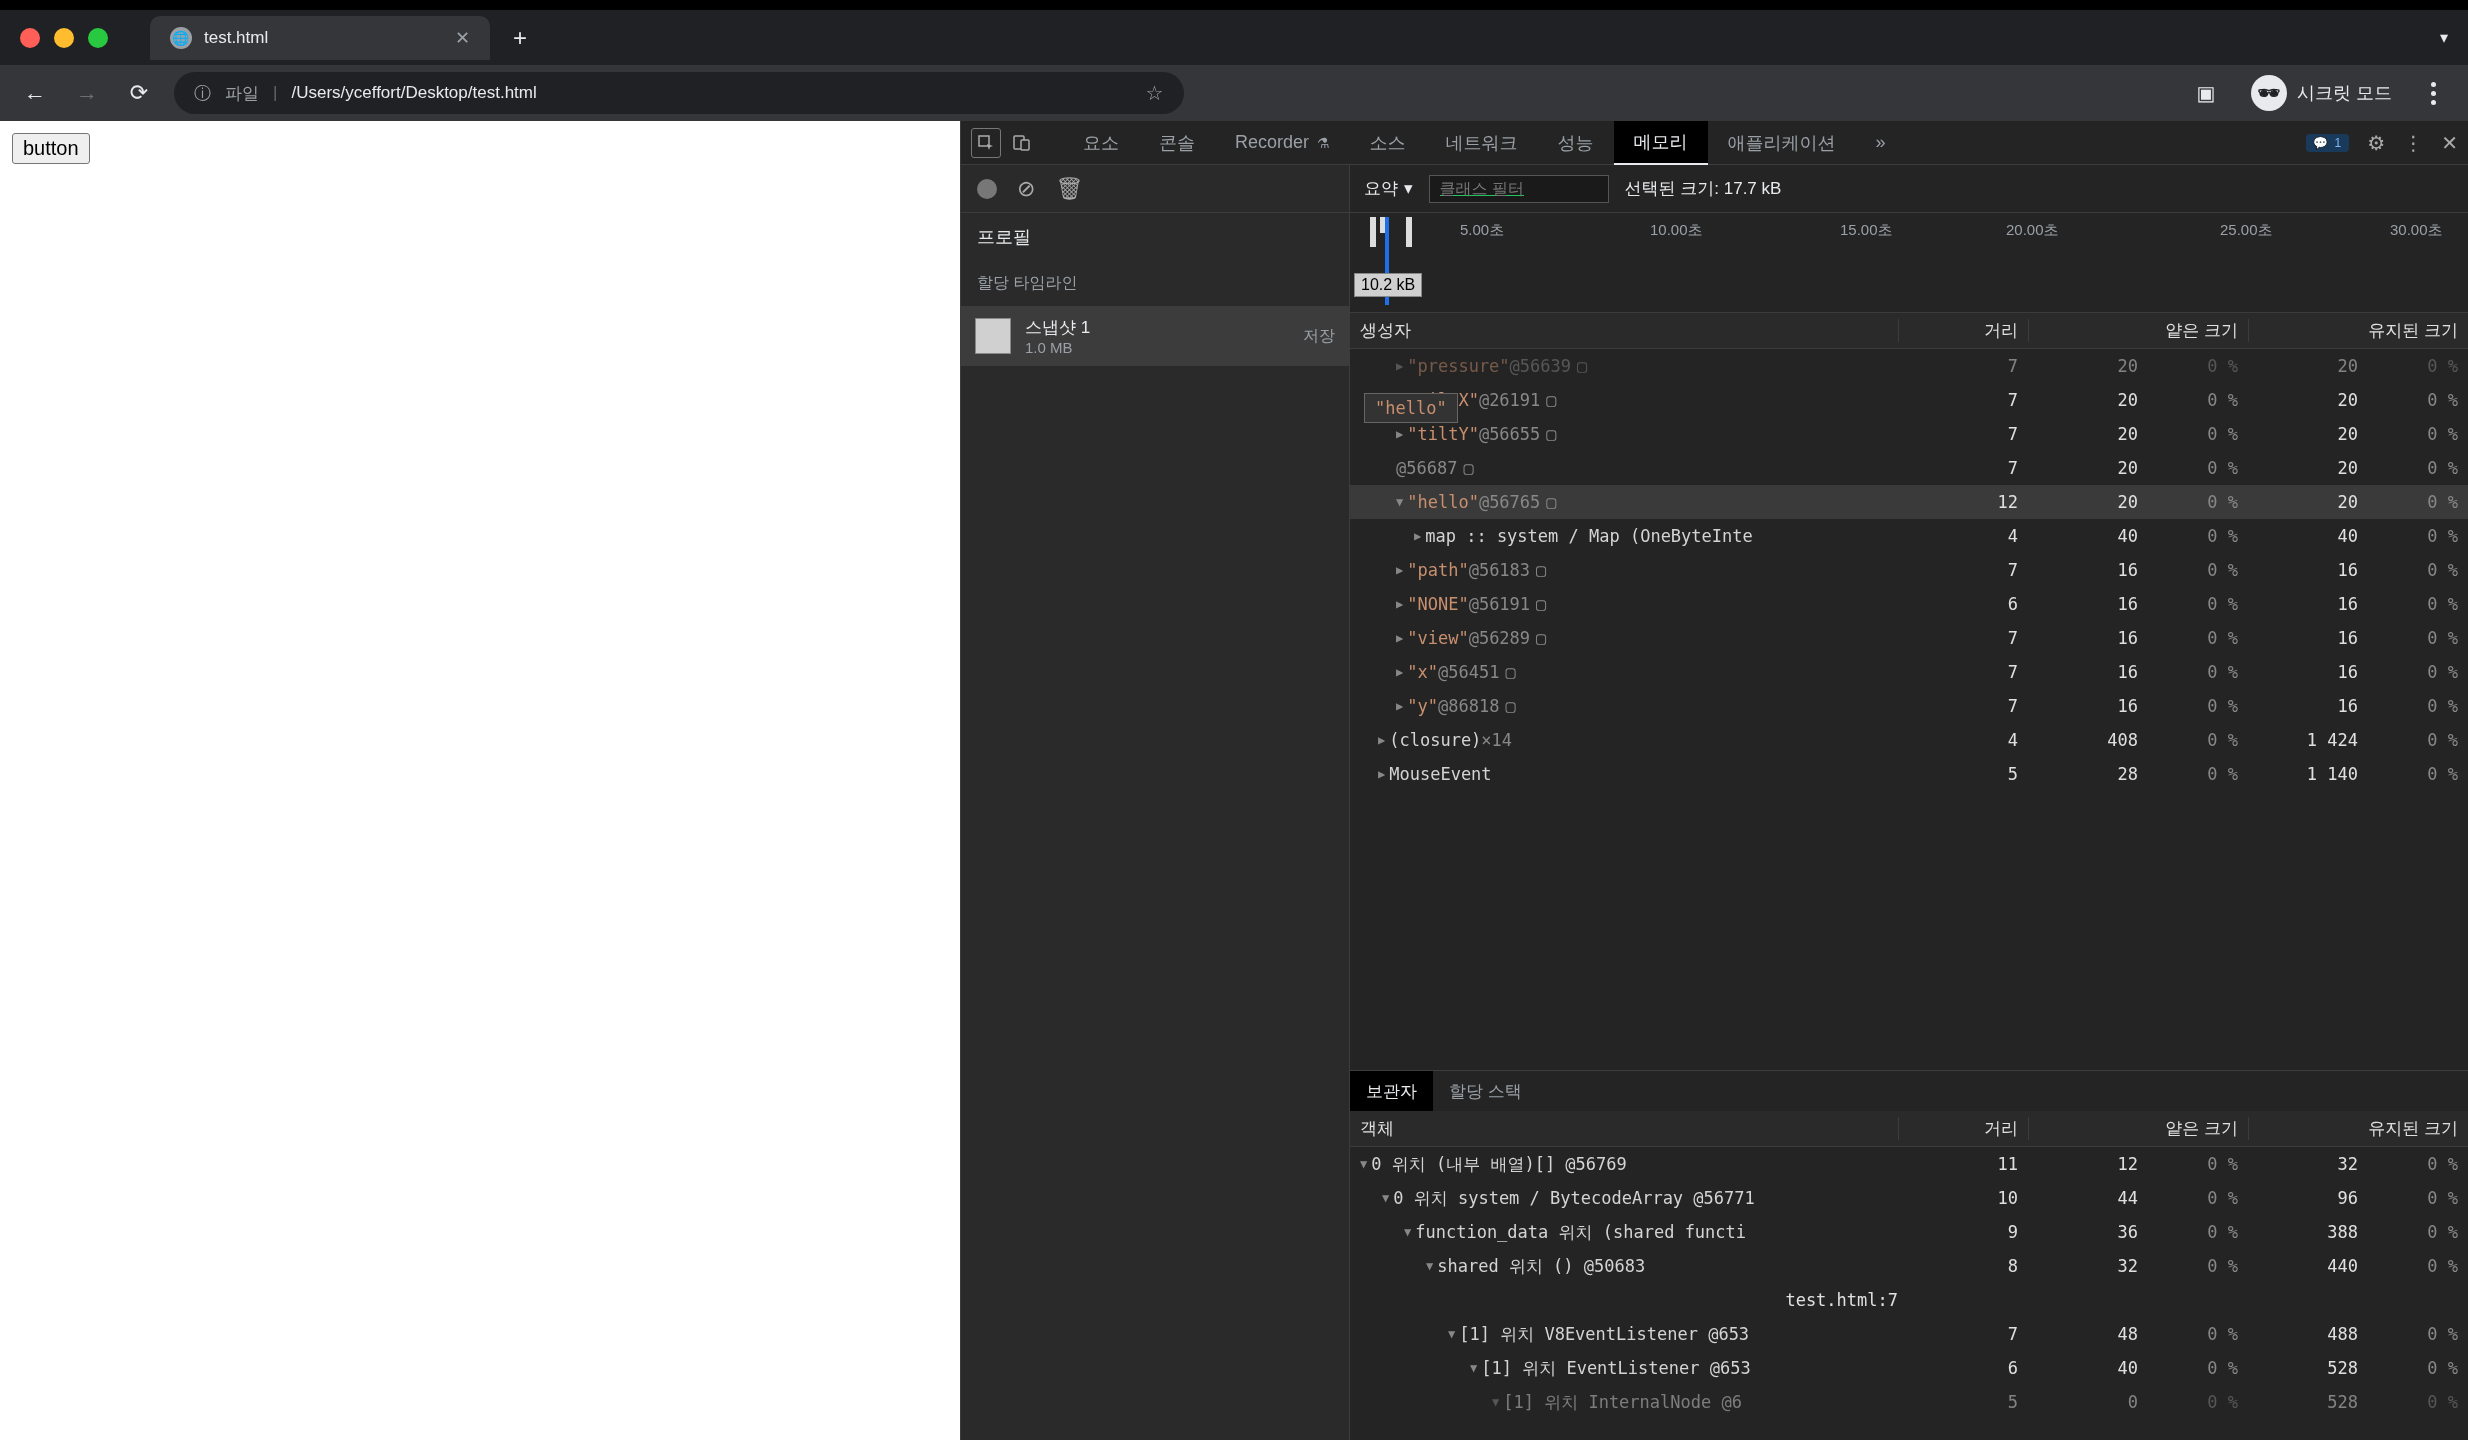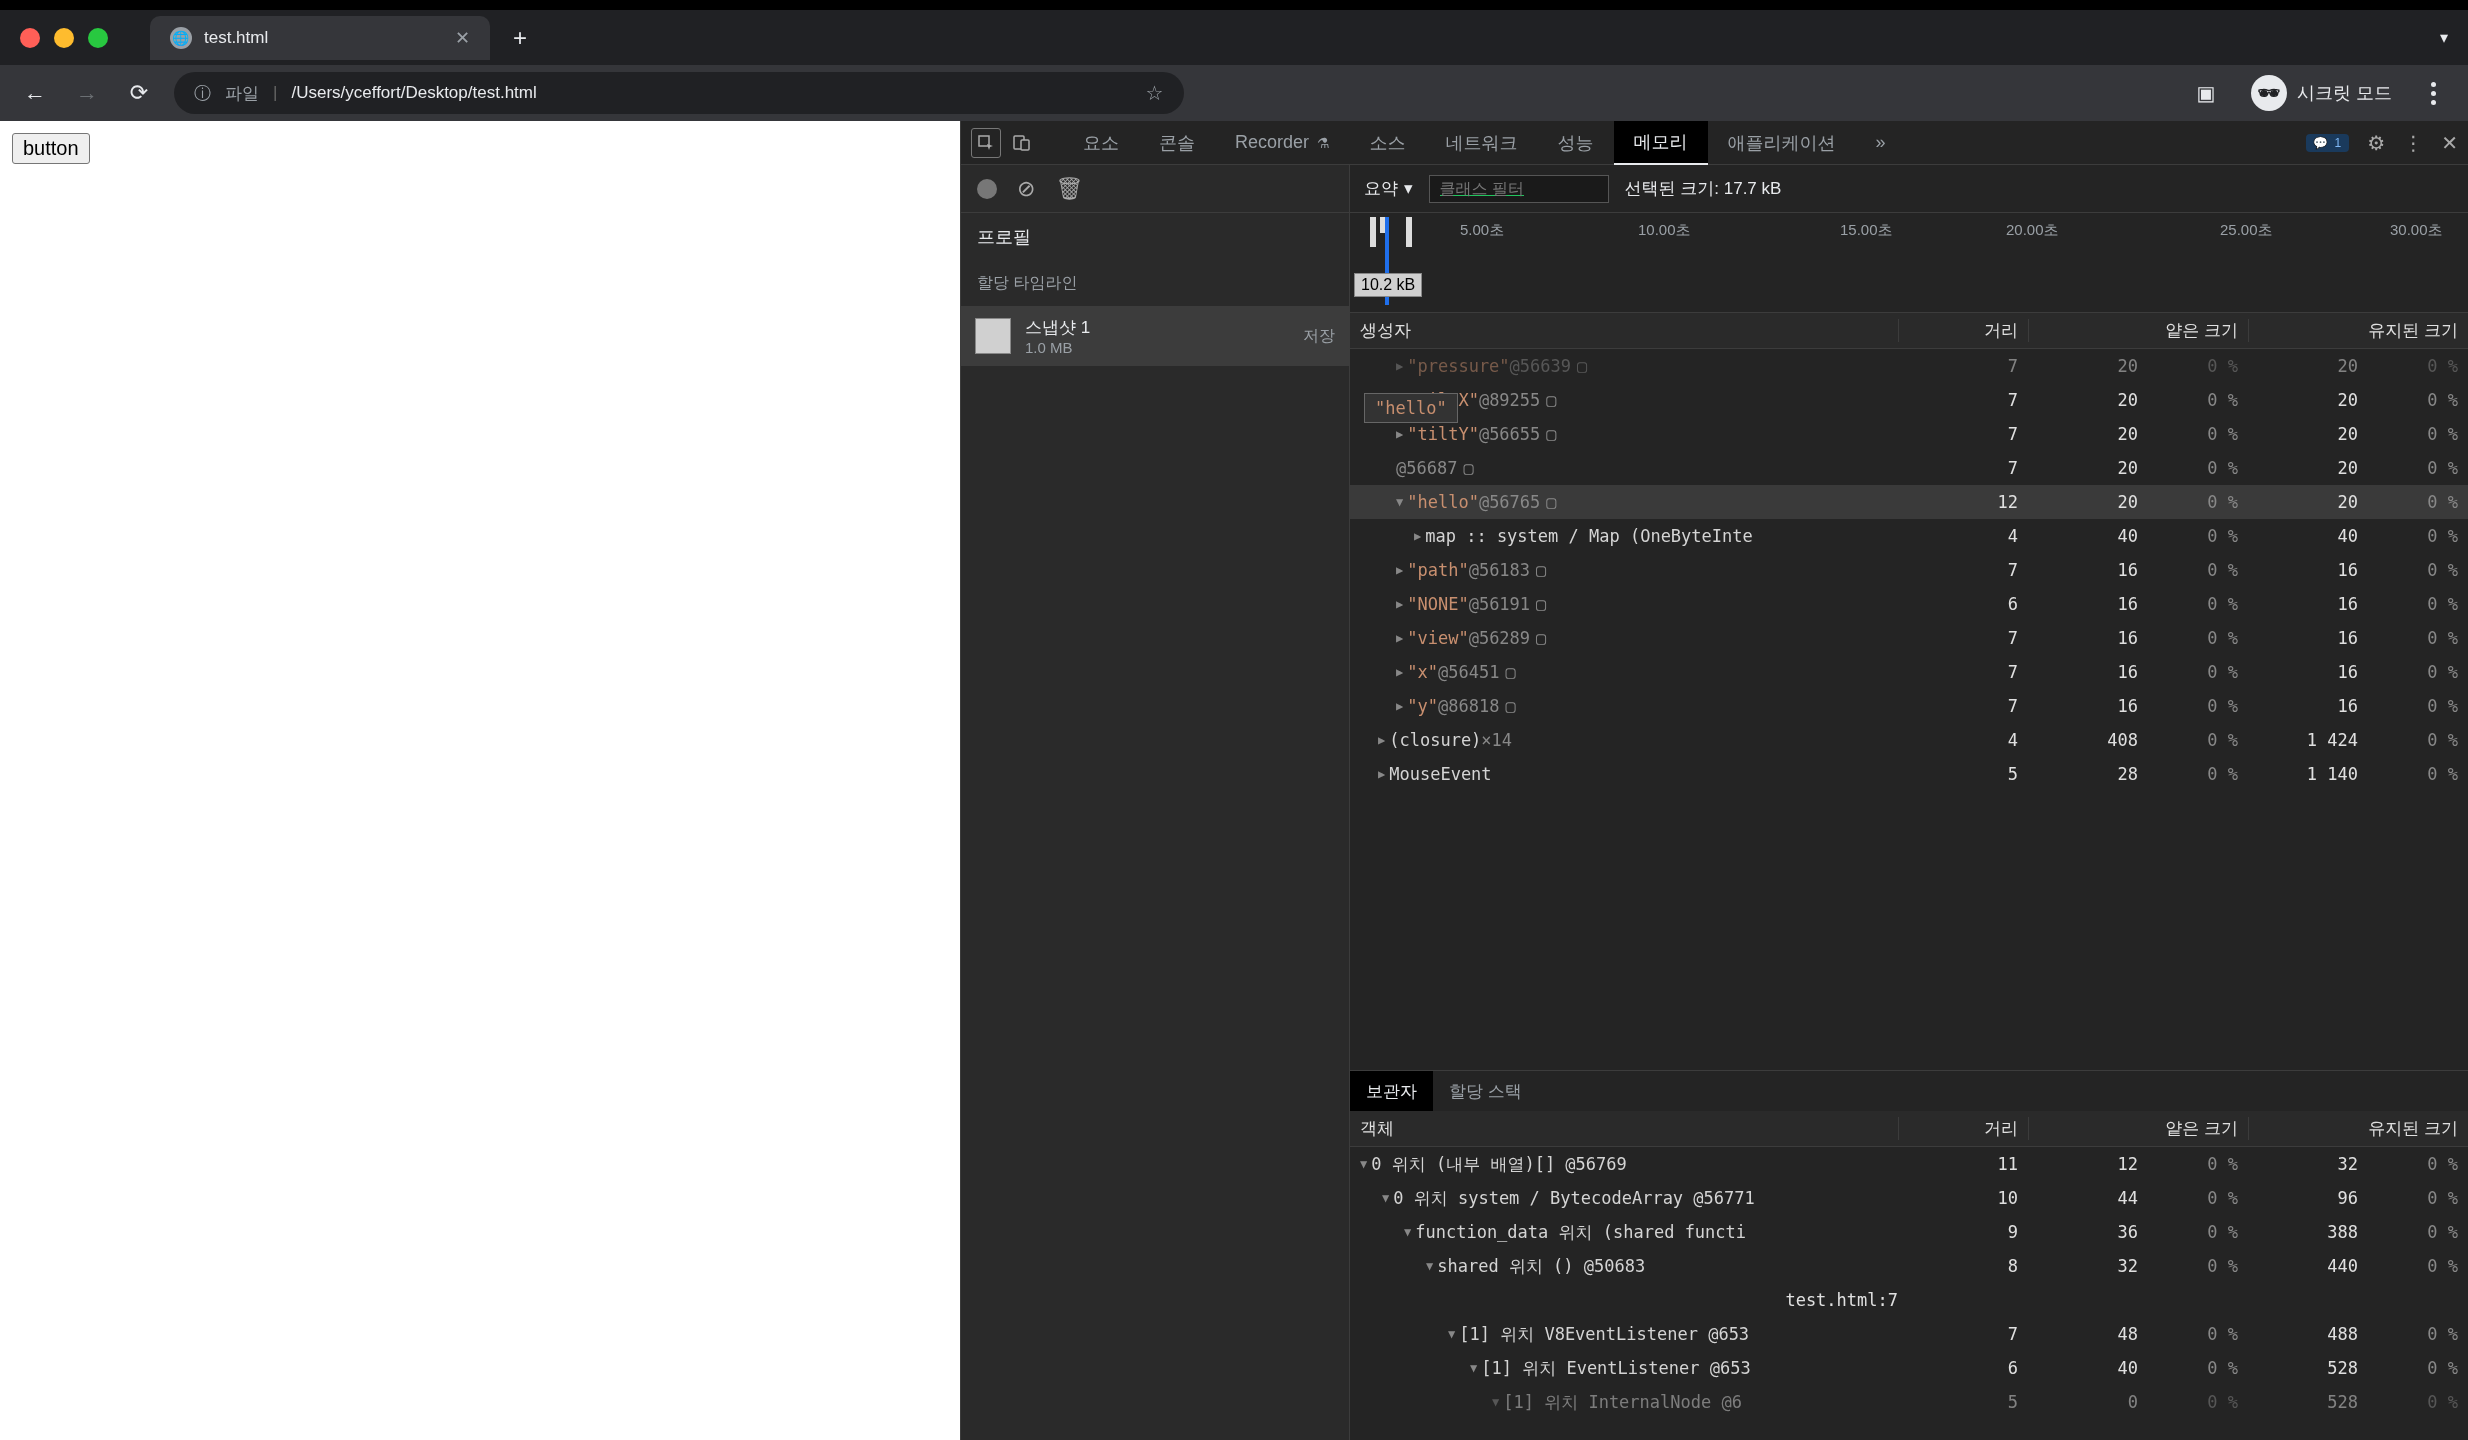--- a/index.html
+++ b/index.html
@@ -222,21 +222,21 @@
                 <span>요약</span>
                 <span>▾</span>
               </div>
             <input class="filterbox" placeholder="클래스 필터" style="">
             <span class="selsize">선택된 크기: 17.7 kB</span>
           </div>
 
           <div class="timeline">
             <div class="marks" id="timeline-marks">
                 <span class="tick" style="left: 110px;">5.00초</span>
-                <span class="tick" style="left: 288px;">10.00초</span>
+                <span class="tick" style="left: 300px;">10.00초</span>
                 <span class="tick" style="left: 490px;">15.00초</span>
                 <span class="tick" style="left: 656px;">20.00초</span>
                 <span class="tick" style="left: 870px;">25.00초</span>
                 <span class="tick" style="left: 1040px;">30.00초</span>
               </div>
             <div class="bar" style="left:20px;height:30px;"></div>
             <div class="bar" style="left:30px;height:16px;"></div>
             <div class="bar" style="left:56px;height:30px;"></div>
             <div style="position:absolute;left:35px;top:4px;width:4px;height:88px;background:#1f6feb;"></div>
             <div class="sizetag" style="left:4px;top:60px;">10.2 kB</div>
@@ -260,21 +260,21 @@
                   <div class="tcell-d">7</div>
                   <div class="tcell-s">20</div>
                   <div class="tcell-sp">0 %</div>
                   <div class="tcell-r">20</div>
                   <div class="tcell-rp">0 %</div>
                 </div>
                 <div class="trow">
                   <div class="tcell-con" style="padding-left: 46px;">
                     <span class="arr">▶</span>
                     <span class="str">"tiltX"</span> 
-                    <span class="id">@89255</span>
+                    <span class="id">@26191</span>
                     <span class="box">▢</span>
                   </div>
                   <div class="tcell-d">7</div>
                   <div class="tcell-s">20</div>
                   <div class="tcell-sp">0 %</div>
                   <div class="tcell-r">20</div>
                   <div class="tcell-rp">0 %</div>
                 </div>
                 <div class="trow">
                   <div class="tcell-con" style="padding-left: 46px;">

